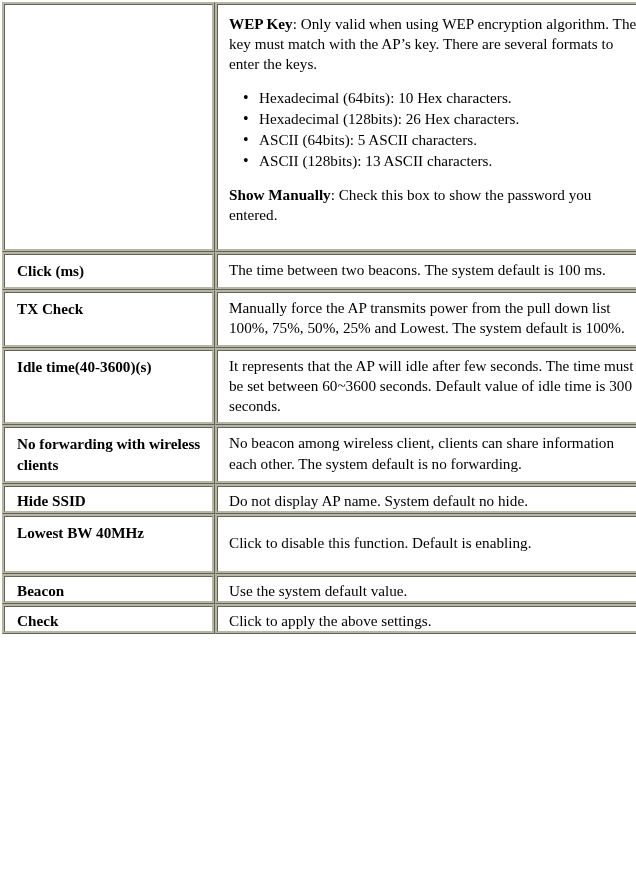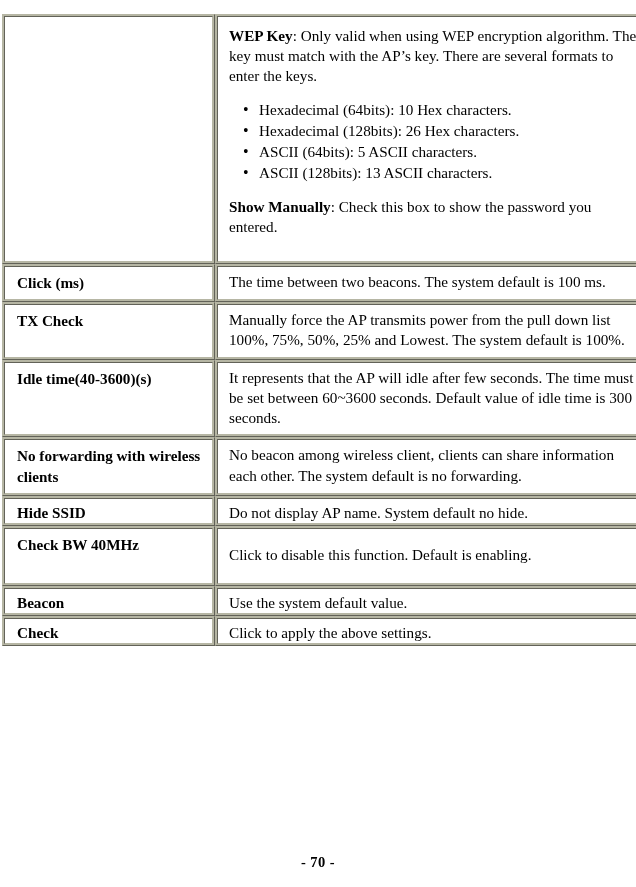--- a/index.html
+++ b/index.html
@@ -15,21 +15,20 @@
     color: #000000;
     overflow: hidden;
   }
 
   .page {
     position: absolute;
     top: 0;
     left: 0;
     width: 636px;
     height: 873px;
-    margin-top: 12px;
   }
 
   
   .spec-table {
     position: absolute;
     top: 2px;
     left: 2px;
     width: 632px;
     border-collapse: separate;
     border-spacing: 0;
@@ -167,32 +166,31 @@
         <td class="label-cell">No forwarding with wireless clients</td>
         <td class="desc-cell">No beacon among wireless client, clients can share information each other. The system default is no forwarding.</td>
       </tr>
 
       <tr class="compact">
         <td class="label-cell">Hide SSID</td>
         <td class="desc-cell">Do not display AP name. System default no hide.</td>
       </tr>
 
       <tr class="allow-bw">
-        <td class="label-cell">Check BW 40MHz</td>
+        <td class="label-cell">Lowest BW 40MHz</td>
         <td class="desc-cell mid-align">Click to disable this function. Default is enabling.</td>
       </tr>
 
       <tr class="compact">
         <td class="label-cell">Beacon</td>
         <td class="desc-cell">Use the system default value.</td>
       </tr>
 
       <tr class="compact">
         <td class="label-cell">Check</td>
         <td class="desc-cell">Click to apply the above settings.</td>
       </tr>
 
     </tbody>
   </table>
 
-  <div class="page-footer">- 70 -</div>
 
 </div>
 
 </body></html>

